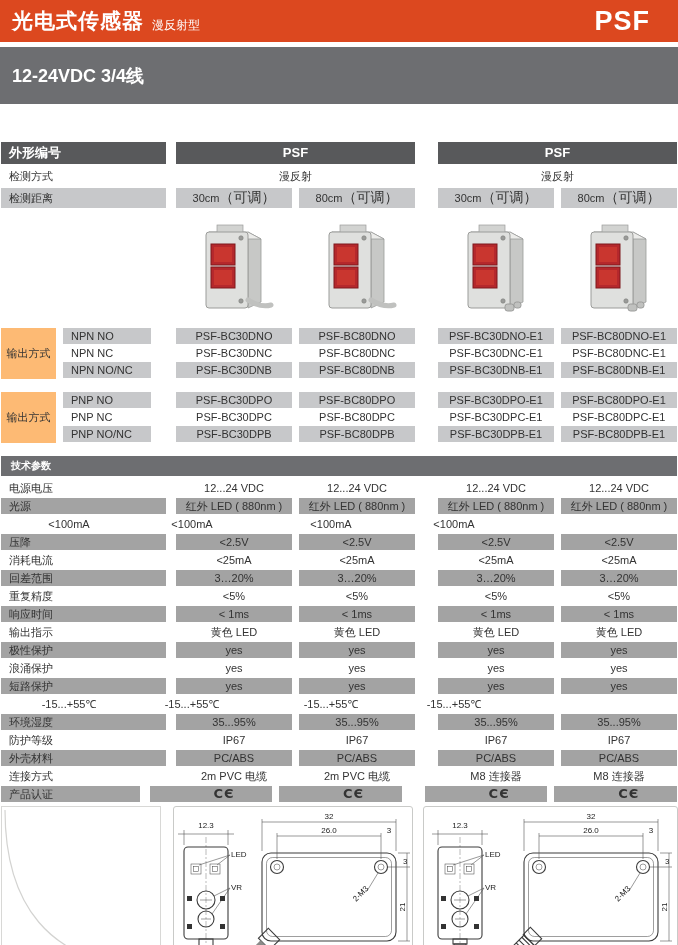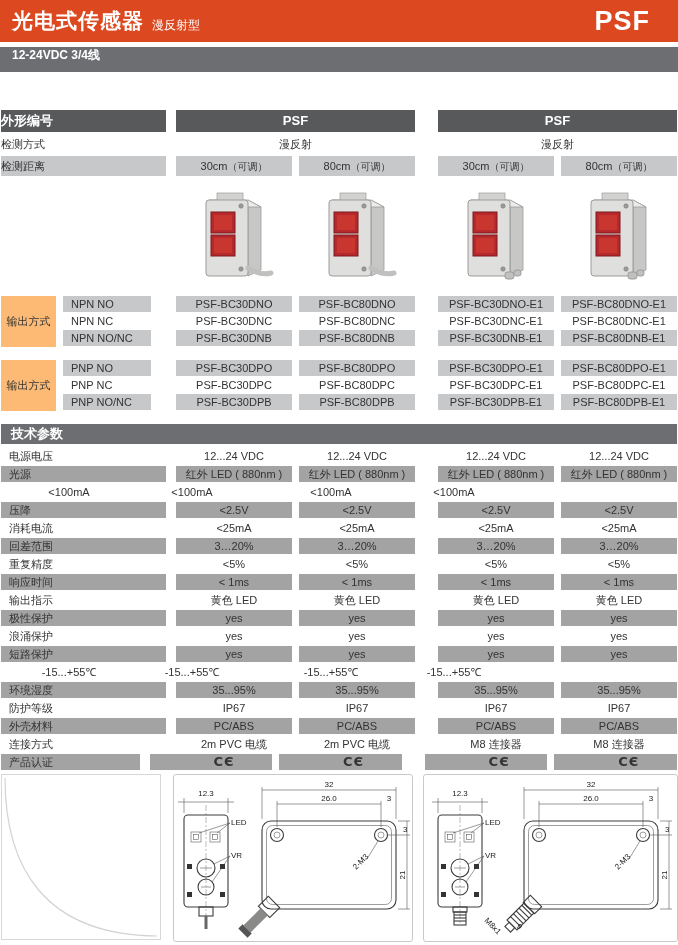--- a/index.html
+++ b/index.html
@@ -5,52 +5,52 @@
   html,body{margin:0;padding:0;background:#fff;}
   .page{position:relative;width:678px;height:945px;background:#fff;overflow:hidden;
         font-family:"Liberation Sans",sans-serif;color:#333;font-size:11px;}
 
   
   .topbar{height:42px;background:#DC481F;color:#fff;display:flex;align-items:center;
           padding:0 28px 0 12px;box-sizing:border-box;}
   .topbar .title{font-size:21px;font-weight:bold;letter-spacing:1px;}
   .topbar .subtitle{font-size:12px;margin-left:8px;margin-top:8px;}
   .topbar .series{margin-left:auto;font-size:27px;font-weight:bold;letter-spacing:1px;}
-  .vbar{height:25px;background:#6D6E71;color:#fff;display:flex;
-        padding:0 12px;margin-top:5px;font-size:12px;font-weight:bold;}
+  .vbar{height:25px;background:#6D6E71;color:#fff;display:flex;align-items:center;
+        padding:16px 12px;margin-top:5px;font-size:18px;font-weight:bold;}
 
   .content{padding:0 1px;margin-top:38px;}
 
   
   .trow{display:flex;height:20px;line-height:20px;margin-bottom:2px;}
   .hdr{height:22px;line-height:22px;}
-  .lcell{width:165px;padding-left:0;box-sizing:border-box;}
+  .lcell{width:165px;padding-left:8px;box-sizing:border-box;}
   .vcell{width:116px;text-align:center;}
   .gcell{width:239px;text-align:center;}
   .m1{margin-left:10px;} .m2{margin-left:7px;} .m3{margin-left:23px;}
   .dark{background:#58595B;color:#fff;font-weight:bold;font-size:13px;}
   .gray{background:#C7C8CA;}
-  .small{font-size:10px;font-family:Liberation Serif, serif;}
+  .small{font-size:14px;font-family:Liberation Serif, serif;}
 
   
   .photos{display:flex;align-items:center;height:112px;margin:4px 0 4px;}
   .spacer{width:165px;}
   .ph{width:116px;display:flex;justify-content:center;}
 
   
   .oblock{display:flex;margin-bottom:13px;}
   .olabel{width:55px;background:#fdba74;display:flex;align-items:center;justify-content:center;}
   .orows{flex:1;}
   .orow{display:flex;height:16px;line-height:16px;margin-bottom:1px;}
   .otype{width:88px;margin-left:7px;padding-left:8px;box-sizing:border-box;}
   .mo{margin-left:25px;}
 
   
   .secbar{height:20px;line-height:20px;background:#6D6E71;color:#fff;font-weight:bold;
-          font-size:13px;padding-left:10px;margin:10px 0 4px;}
+          font-size:10px;padding-left:10px;margin:10px 0 4px;}
   .prow{display:flex;height:16px;line-height:16px;margin-bottom:2px;}
   .plbl{width:165px;padding-left:8px;box-sizing:border-box;}
   .pv{width:116px;text-align:center;}
   .g .plbl,.g .pv{background:#a3a3a3;}
   .cerow .pv{font-size:13px;font-weight:bold;letter-spacing:1px;
              font-family:"DejaVu Sans",sans-serif;line-height:15px;padding-left:26px;}
 
   
   .drawings{display:flex;margin-top:4px;}
   .deco{width:160px;height:166px;border:1px solid #d8d8d6;box-sizing:border-box;}

